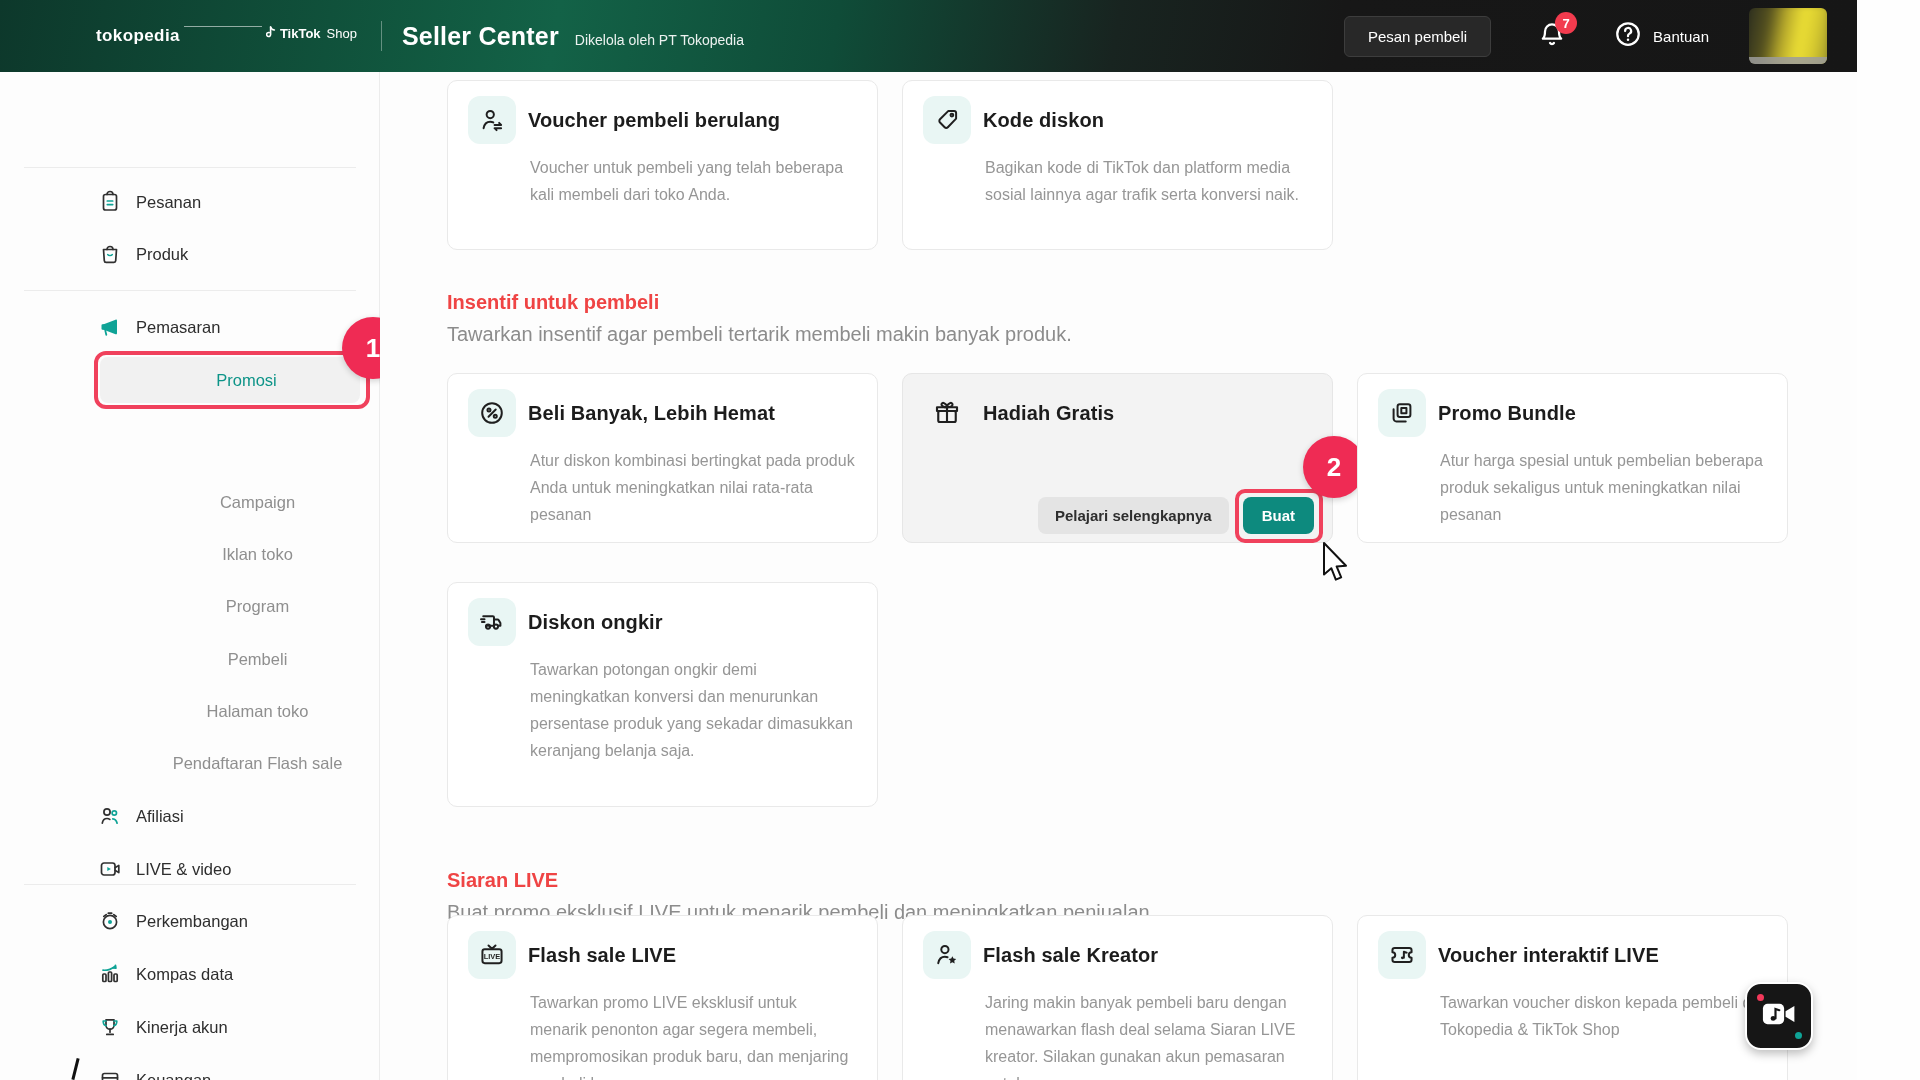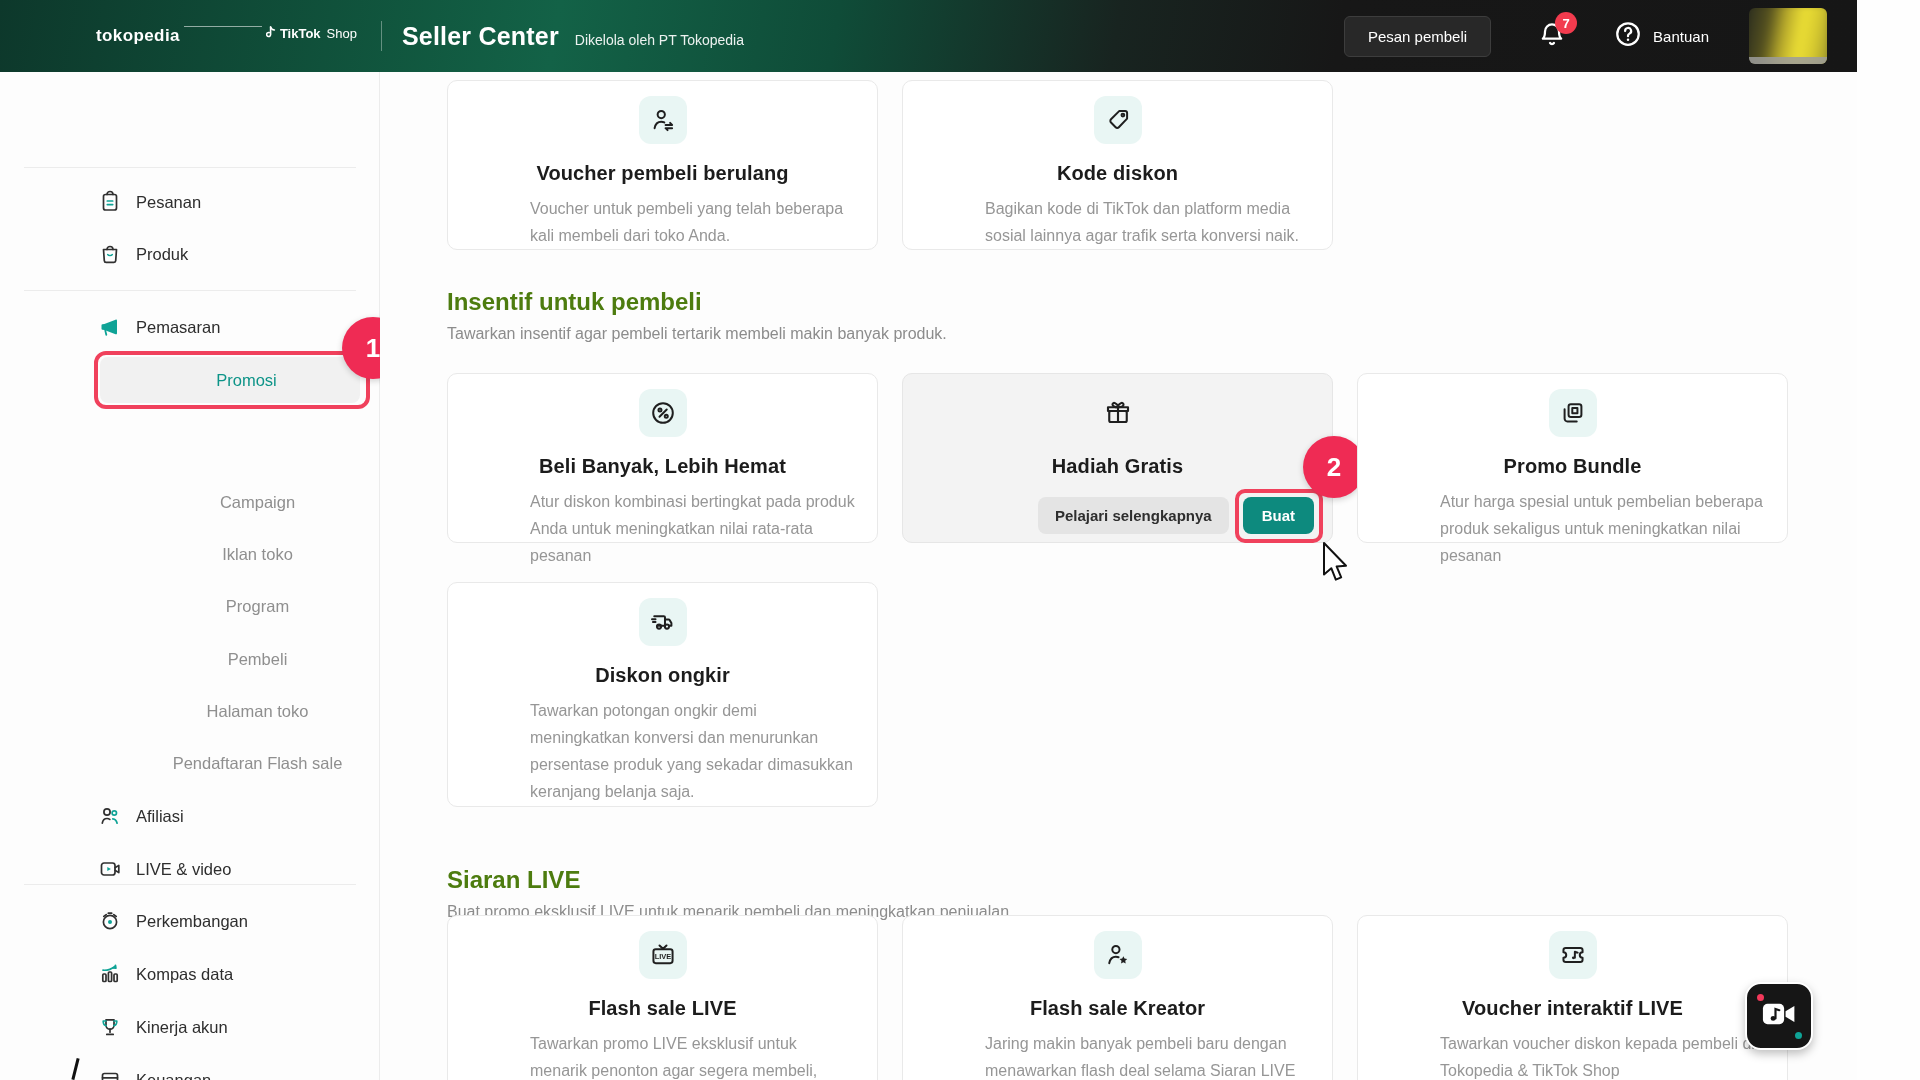--- a/index.html
+++ b/index.html
@@ -56,39 +56,39 @@
     box-shadow:0 2px 6px rgba(0,0,0,.18); pointer-events:none; }
   .anno-c1 { left:342px; top:245px; }
 
   
   .main { position:absolute; left:380px; top:72px; width:1477px; height:1008px;
     background:#fdfdfd; overflow:hidden; }
   .row { position:absolute; left:67px; display:flex; gap:24px; }
   .card { width:431px; background:#fff; border:1px solid #e9e9e9; border-radius:10px;
     padding:15px 20px; position:relative; cursor:pointer; }
   .h170 .card { height:170px; } .h225 .card { height:225px; } .h235 .card { height:235px; }
-  .card-head { display:flex; align-items:center; gap:18px;flex-direction:column; }
+  .card-head { display:flex; align-items:center; gap:12px; }
   .icon-box { width:48px; height:48px; border-radius:12px; background:#e9f6f4;
     display:flex; align-items:center; justify-content:center; flex:none; }
   .icon-box.plain { background:transparent; }
   .card-title { font-size:20px; font-weight:700; color:#1c1c1c; letter-spacing:.1px; }
   .card-desc { margin:10px 0 0 62px; font-size:16px; color:#969696; line-height:27px; }
   .card.hover-card { background:#f3f3f3; border-color:#e6e6e6; }
   .card-actions { position:absolute; right:18px; bottom:8px; display:flex; align-items:center; gap:14px; }
   .btn-gray { background:#e4e4e4; color:#2e2e2e; font-size:15px; font-weight:700;
     padding:10px 17px; border-radius:8px; white-space:nowrap; cursor:pointer; }
   .buat-wrap { position:relative; }
   .btn-teal { background:#0d8a7e; color:#fff; font-size:15px; font-weight:700;
     padding:10px 19px; border-radius:8px; cursor:pointer; }
   .anno-box-2 { position:absolute; inset:-8px -9px -9px -8px; border:4px solid #f0415c;
     border-radius:10px; pointer-events:none; }
   .anno-c2 { left:400px; top:62px; }
   .section-head { position:absolute; left:67px; }
-  .section-title { font-size:24px; font-weight:700; color:#4d7c0f; line-height:28px; }
-  .section-sub { font-size:16px; color:#8c8c8c; line-height:24px; margin-top:6px; }
+  .section-title { font-size:20px; font-weight:700; color:#ef4444; line-height:28px; }
+  .section-sub { font-size:20px; color:#8c8c8c; line-height:24px; margin-top:6px; }
 
   
   .tiktok-float { position:absolute; left:1745px; top:982px; width:68px; height:68px;
     background:#161616; border-radius:16px; border:2px solid #fff;
     box-shadow:0 4px 10px rgba(0,0,0,.25); cursor:pointer;
     display:flex; align-items:center; justify-content:center; }
   .tiktok-float .dot-red { position:absolute; left:10px; top:10px; width:7px; height:7px;
     border-radius:50%; background:#f2385a; }
   .tiktok-float .dot-teal { position:absolute; right:9px; bottom:9px; width:7px; height:7px;
     border-radius:50%; background:#0fa396; }

